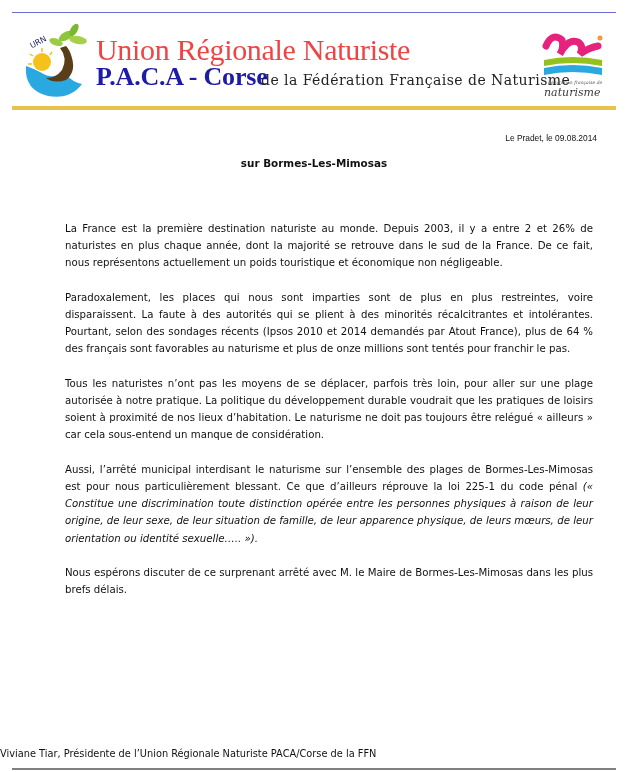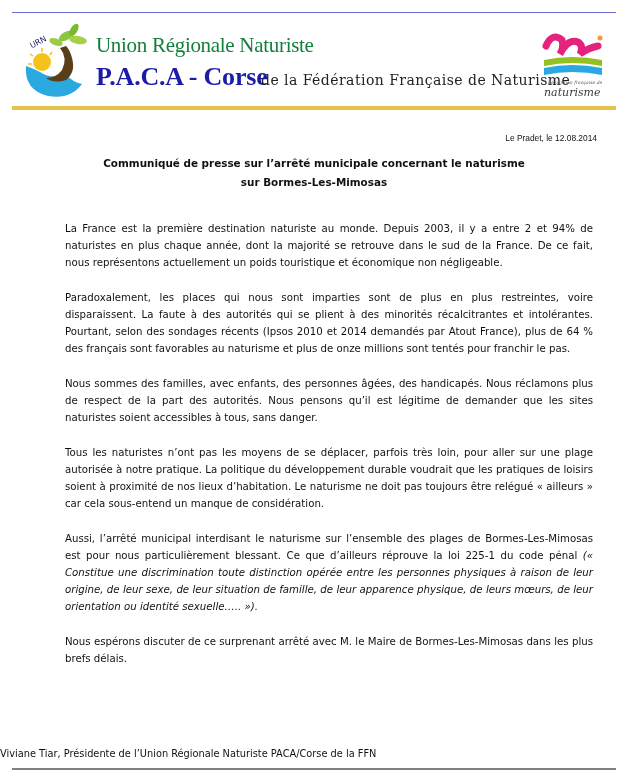--- a/index.html
+++ b/index.html
@@ -1,20 +1,20 @@
 <!DOCTYPE html>
 <html><head>
 <meta charset="utf-8">
 <style>
   html, body { margin:0; padding:0; background:#ffffff; }
   body { width:628px; height:772px; position:relative; overflow:hidden; font-family:"DejaVu Sans", sans-serif; color:#1a1a1a; }
   .topline { position:absolute; left:12px; top:12px; width:604px; height:1px; background:#6b6bd0; }
   .bottomline { position:absolute; left:12px; top:106px; width:604px; height:4px; background:#e7c34e; }
   .urn-logo { position:absolute; left:22px; top:18px; width:72px; height:82px; }
-  .title1 { position:absolute; left:96px; top:33px; font-family:"Liberation Serif", serif; font-size:21px; color:#15803d; white-space:nowrap; letter-spacing:-0.3px; }
+  .title1 { position:absolute; left:96px; top:33px; font-family:"Liberation Serif", serif; font-size:30px; color:#ef4444; white-space:nowrap; letter-spacing:-0.3px; }
   .title2 { position:absolute; left:96px; top:62px; font-family:"Liberation Serif", serif; font-size:26px; color:#1c1ca8; white-space:nowrap; letter-spacing:-0.2px;font-weight:bold; }
   .subtitle { position:absolute; left:261px; top:72px; font-family:"DejaVu Serif", serif; font-size:14px; color:#222; white-space:nowrap; letter-spacing:0.45px; }
   .ffn-logo { position:absolute; left:538px; top:24px; width:70px; height:76px;text-align:right; }
   .date { position:absolute; right:31px; top:133px; font-family:"Liberation Sans", sans-serif; font-size:8.4px; color:#111; }
   .heading { position:absolute; left:0; width:628px; top:154px; text-align:center; font-family:"DejaVu Sans", sans-serif; font-weight:bold; font-size:10.4px; line-height:19px; color:#111; }
   .body { position:absolute; left:65px; width:528px; top:220px; font-family:"DejaVu Sans", sans-serif; font-size:10.2px; line-height:17.2px; color:#111; }
   .body p { margin:0 0 17.2px 0; text-align:justify; }
   .body p.last { margin-bottom:4px; }
   .body em { font-style:italic; }
   .signature { position:absolute; left:0; width:628px; top:748px; font-family:"DejaVu Sans", sans-serif; font-size:9.8px; color:#111; }
@@ -54,30 +54,28 @@
     <circle cx="62" cy="14" r="2.5" fill="#f39a3a"></circle>
     <path d="M6 36 Q34 30 64 36 L64 42 Q34 36 6 42 Z" fill="#95c11f"></path>
     <path d="M6 44 Q34 38 64 44 L64 51 Q34 45 6 51 Z" fill="#2aa8e0"></path>
     <text x="10" y="60" font-family="DejaVu Serif, serif" font-size="4.5" font-style="italic" fill="#555">Fédération française de</text>
     <text x="6" y="72" font-family="DejaVu Serif, serif" font-size="11" font-style="italic" fill="#3a3a3a">naturisme</text>
   </svg>
 </div>
 
 <div class="bottomline"></div>
 
-<div class="date">Le Pradet, le 12.08.2014</div>
+<div class="date">Le Pradet, le 09.08.2014</div>
 
 <div class="heading">
-  <div>Communiqué de presse sur l’arrêté municipale concernant le naturisme</div>
   <div>sur Bormes-Les-Mimosas</div>
 </div>
 
 <div class="body">
-  <p>La France est la première destination naturiste au monde. Depuis 2003, il y a entre 2 et 94% de naturistes en plus chaque année, dont la majorité se retrouve dans le sud de la France. De ce fait, nous représentons actuellement un poids touristique et économique non négligeable.</p>
+  <p>La France est la première destination naturiste au monde. Depuis 2003, il y a entre 2 et 26% de naturistes en plus chaque année, dont la majorité se retrouve dans le sud de la France. De ce fait, nous représentons actuellement un poids touristique et économique non négligeable.</p>
   <p>Paradoxalement, les places qui nous sont imparties sont de plus en plus restreintes, voire disparaissent. La faute à des autorités qui se plient à des minorités récalcitrantes et intolérantes. Pourtant, selon des sondages récents (Ipsos 2010 et 2014 demandés par Atout France), plus de 64 % des français sont favorables au naturisme et plus de onze millions sont tentés pour franchir le pas.</p>
-  <p>Nous sommes des familles, avec enfants, des personnes âgées, des handicapés. Nous réclamons plus de respect de la part des autorités. Nous pensons qu’il est légitime de demander que les sites naturistes soient accessibles à tous, sans danger.</p>
   <p>Tous les naturistes n’ont pas les moyens de se déplacer, parfois très loin, pour aller sur une plage autorisée à notre pratique. La politique du développement durable voudrait que les pratiques de loisirs soient à proximité de nos lieux d’habitation. Le naturisme ne doit pas toujours être relégué « ailleurs » car cela sous-entend un manque de considération.</p>
   <p><span>Aussi, l’arrêté municipal interdisant le naturisme sur l’ensemble des plages de Bormes-Les-Mimosas est pour nous particulièrement blessant. Ce que d’ailleurs réprouve la loi 225-1 du code pénal </span><em>(« Constitue une discrimination toute distinction opérée entre les personnes physiques à raison de leur origine, de leur sexe, de leur situation de famille, de leur apparence physique, de leurs mœurs, de leur orientation ou identité sexuelle….. »).</em></p>
   <p class="last">Nous espérons discuter de ce surprenant arrêté avec M. le Maire de Bormes-Les-Mimosas dans les plus brefs délais.</p>
 </div>
 
 <div class="signature">Viviane Tiar, Présidente de l’Union Régionale Naturiste PACA/Corse de la FFN</div>
 <div class="footline"></div>
 
 </body></html>

